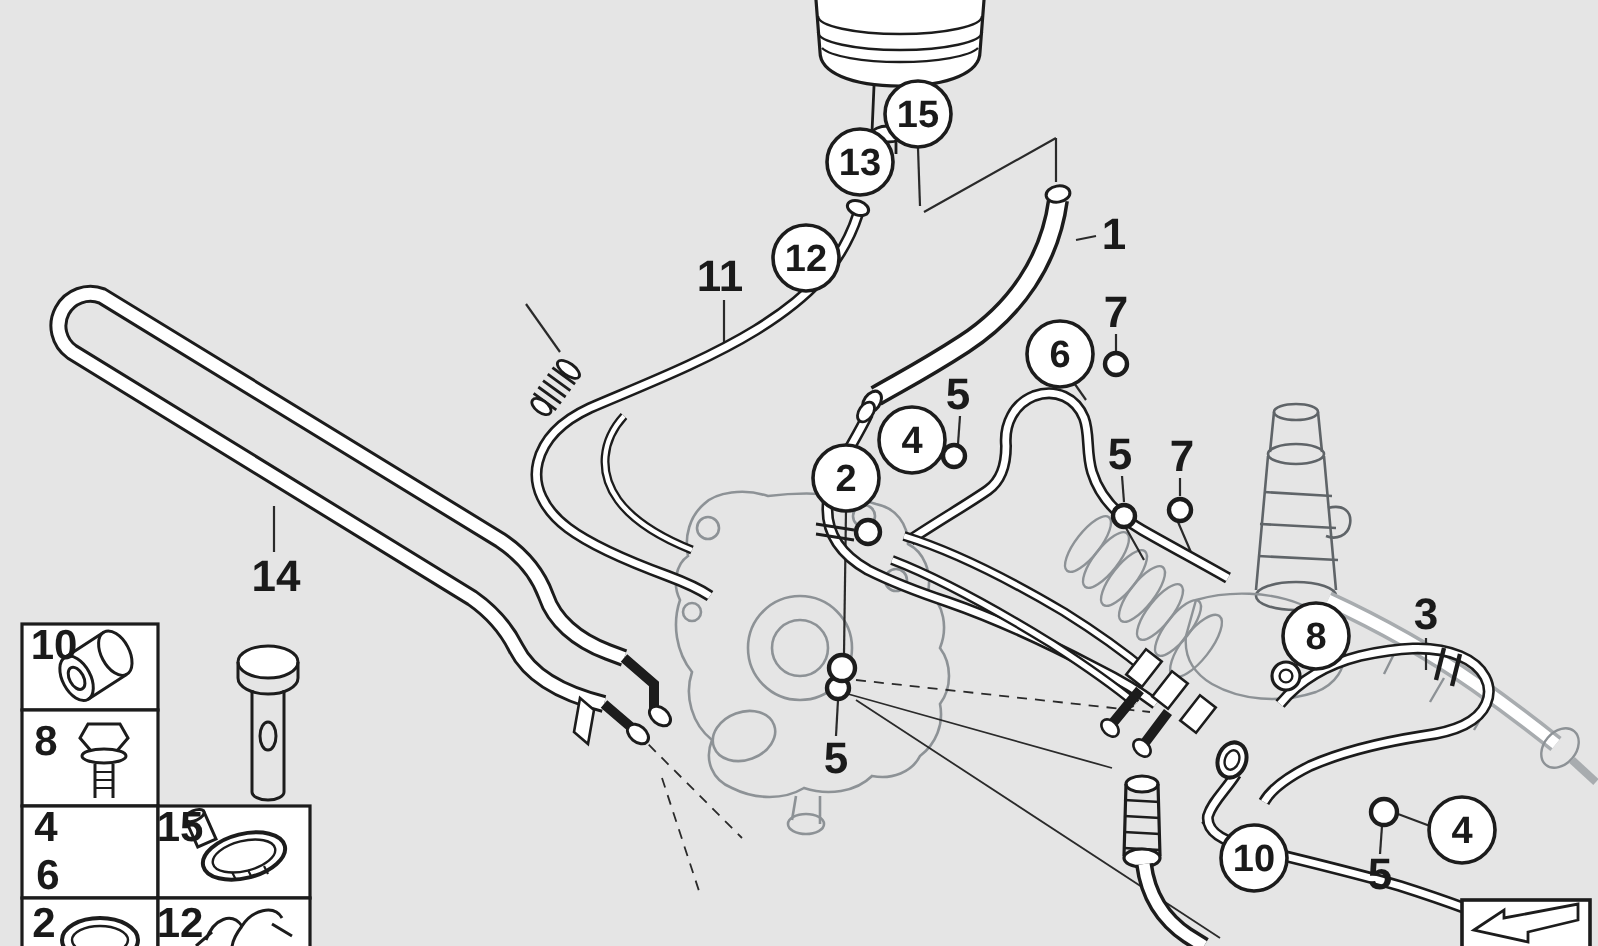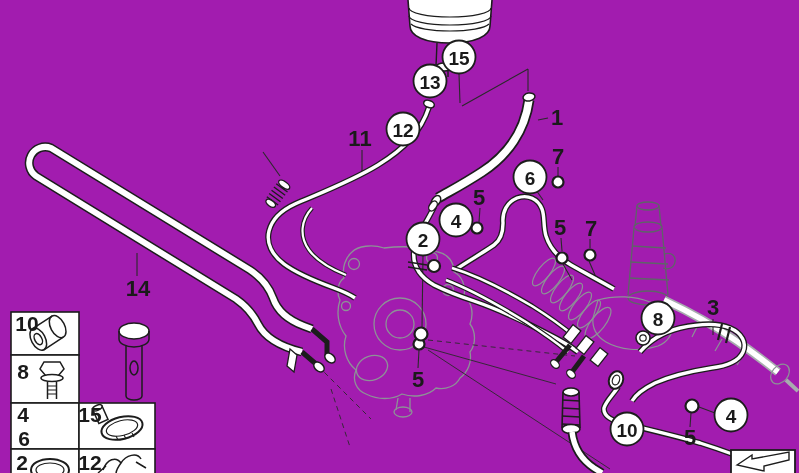--- a/index.html
+++ b/index.html
@@ -1,16 +1,16 @@
 <!DOCTYPE html>
 <html><head>
 <meta charset="utf-8">
 <style>
   html,body{margin:0;padding:0;background:#ffffff;}
-  .stage{width:799px;height:473px;position:relative;overflow:hidden;background:#a21caf;
+  .stage{width:799px;height:473px;position:relative;overflow:hidden;background:#e5e5e5;
          font-family:"Liberation Sans",sans-serif;}
   svg{position:absolute;left:0;top:0;}
   .co{font:700 19px "Liberation Sans",sans-serif;fill:#1a1a1a;}
   .lb{font:700 22px "Liberation Sans",sans-serif;fill:#1a1a1a;}
   .ln{font:700 21px "Liberation Sans",sans-serif;fill:#1a1a1a;}
 </style>
 </head>
 <body>
 
 <div class="stage">

